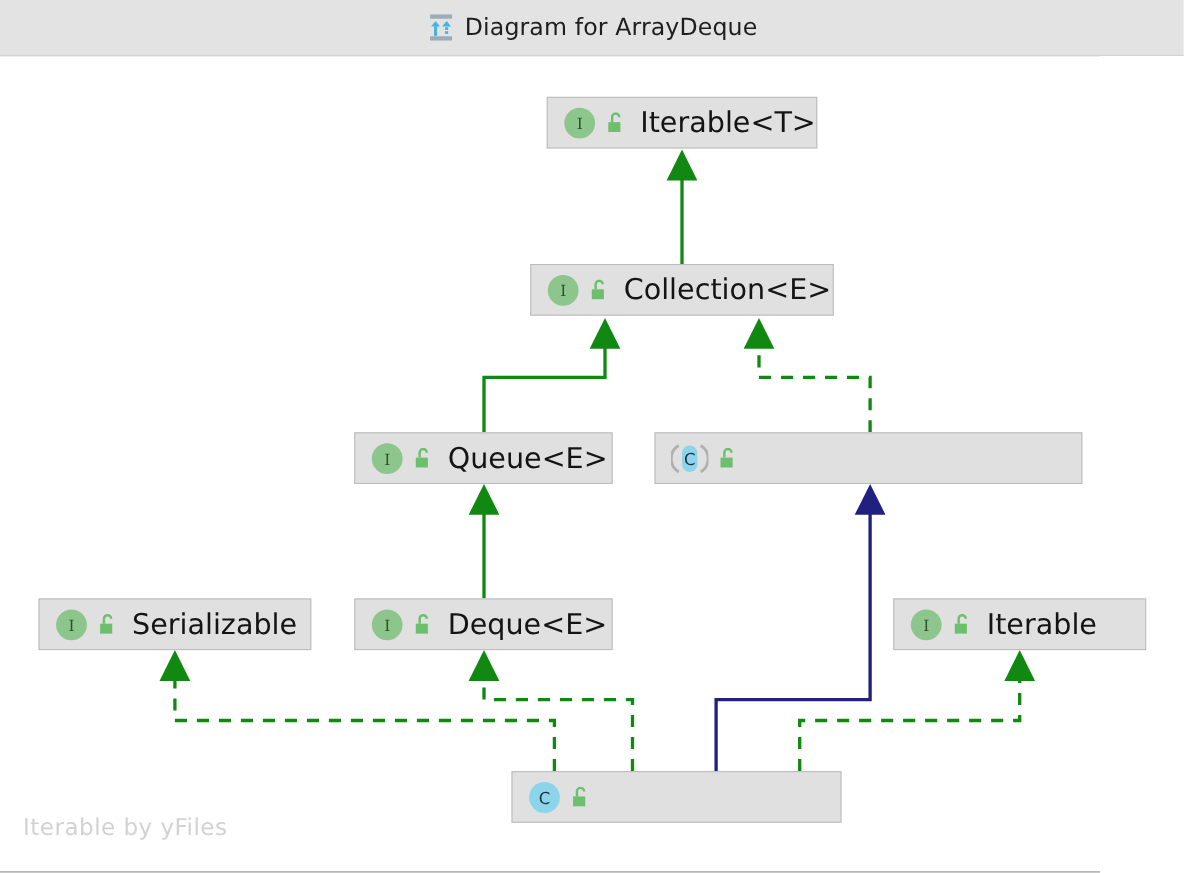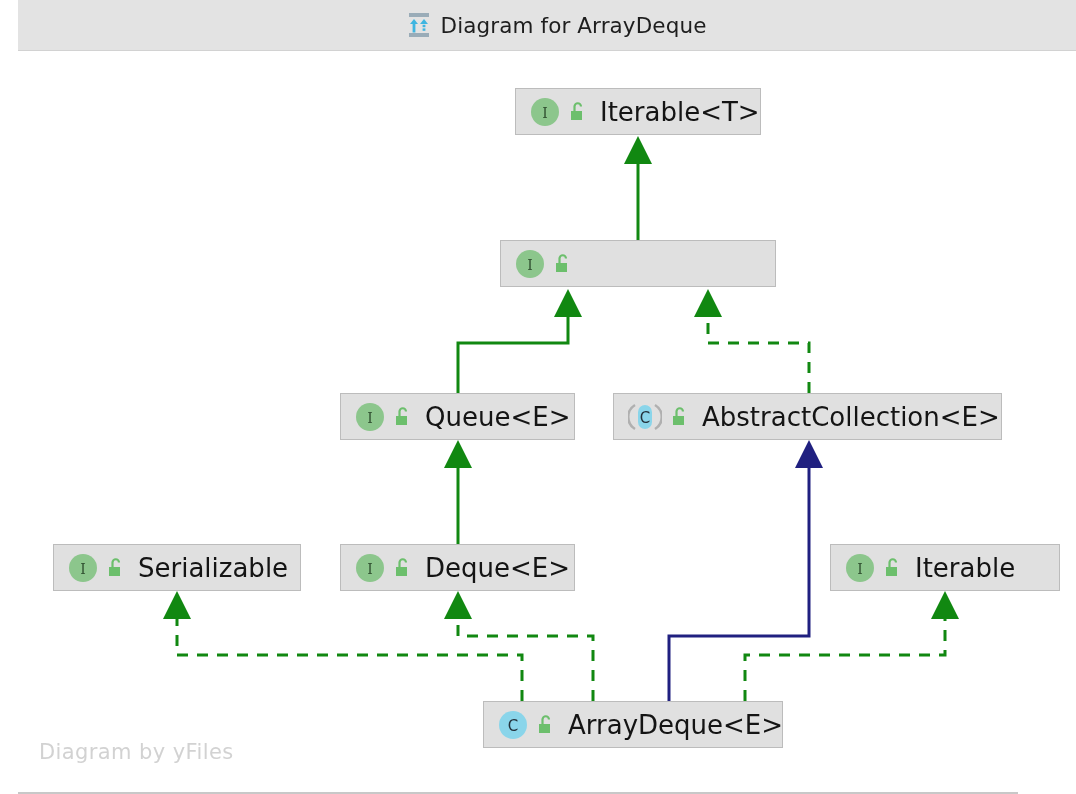--- a/index.html
+++ b/index.html
@@ -11,21 +11,21 @@
     width: 1076px;
     height: 794px;
     font-family: "DejaVu Sans", "Liberation Sans", sans-serif;
     overflow: hidden;
     position: relative;
   }
 
   
   #window {
     position: absolute;
-    left: 18px; top: 0;
+    left: 0; top: 0;
     width: 1000px;
     height: 794px;
     background: #0f172a;
     box-sizing: border-box;
     border-bottom: 2px solid #c8c8c8;
   }
   #titlebar {
     position: absolute;
     left: 0; top: 0;
     width: 1076px;
@@ -196,20 +196,21 @@
 
     <div class="node" style="left:482px; top:189px; width:276px;">
       <svg class="badge" width="30" height="30" viewBox="0 0 30 30">
         <circle cx="15" cy="15" r="14" fill="#8cc68c"></circle>
         <text x="15" y="20.5" text-anchor="middle" font-family="'DejaVu Serif', serif" font-size="14" fill="#2f4f2f">I</text>
       </svg>
       <svg class="lock" width="18" height="20" viewBox="0 0 18 20">
         <path d="M5.5 9 L5.5 4.5 A3.2 3.2 0 0 1 12 4.5" stroke="#6cbf6c" stroke-width="2.2" fill="none"></path>
         <rect x="2" y="9" width="11" height="9" fill="#6cbf6c"></rect>
       </svg>
+      <span class="node-label">Collection&lt;E&gt;</span>
     </div>
 
     <div class="node" style="left:322px; top:342px; width:235px;">
       <svg class="badge" width="30" height="30" viewBox="0 0 30 30">
         <circle cx="15" cy="15" r="14" fill="#8cc68c"></circle>
         <text x="15" y="20.5" text-anchor="middle" font-family="'DejaVu Serif', serif" font-size="14" fill="#2f4f2f">I</text>
       </svg>
       <svg class="lock" width="18" height="20" viewBox="0 0 18 20">
         <path d="M5.5 9 L5.5 4.5 A3.2 3.2 0 0 1 12 4.5" stroke="#6cbf6c" stroke-width="2.2" fill="none"></path>
         <rect x="2" y="9" width="11" height="9" fill="#6cbf6c"></rect>
@@ -221,21 +222,20 @@
       <svg class="badge" width="34" height="30" viewBox="0 0 34 30">
         <path d="M7 3 A14 14 0 0 0 7 27" stroke="#b0b0b0" stroke-width="2.6" fill="none"></path>
         <path d="M27 3 A14 14 0 0 1 27 27" stroke="#b0b0b0" stroke-width="2.6" fill="none"></path>
         <rect x="10" y="3" width="14" height="24" rx="7" fill="#8ad5ea"></rect>
         <text x="17" y="20.5" text-anchor="middle" font-family="'DejaVu Sans', sans-serif" font-size="15" fill="#23323c">C</text>
       </svg>
       <svg class="lock" width="18" height="20" viewBox="0 0 18 20">
         <path d="M5.5 9 L5.5 4.5 A3.2 3.2 0 0 1 12 4.5" stroke="#6cbf6c" stroke-width="2.2" fill="none"></path>
         <rect x="2" y="9" width="11" height="9" fill="#6cbf6c"></rect>
       </svg>
-      <span class="node-label">AbstractCollection&lt;E&gt;</span>
     </div>
 
     <div class="node" style="left:35px; top:493px; width:248px;">
       <svg class="badge" width="30" height="30" viewBox="0 0 30 30">
         <circle cx="15" cy="15" r="14" fill="#8cc68c"></circle>
         <text x="15" y="20.5" text-anchor="middle" font-family="'DejaVu Serif', serif" font-size="14" fill="#2f4f2f">I</text>
       </svg>
       <svg class="lock" width="18" height="20" viewBox="0 0 18 20">
         <path d="M5.5 9 L5.5 4.5 A3.2 3.2 0 0 1 12 4.5" stroke="#6cbf6c" stroke-width="2.2" fill="none"></path>
         <rect x="2" y="9" width="11" height="9" fill="#6cbf6c"></rect>
@@ -269,19 +269,18 @@
 
     <div class="node" style="left:465px; top:650px; width:300px;">
       <svg class="badge" width="30" height="30" viewBox="0 0 30 30">
         <circle cx="15" cy="15" r="14" fill="#8ad5ea"></circle>
         <text x="15" y="20.5" text-anchor="middle" font-family="'DejaVu Sans', sans-serif" font-size="15" fill="#23323c">C</text>
       </svg>
       <svg class="lock" width="18" height="20" viewBox="0 0 18 20">
         <path d="M5.5 9 L5.5 4.5 A3.2 3.2 0 0 1 12 4.5" stroke="#6cbf6c" stroke-width="2.2" fill="none"></path>
         <rect x="2" y="9" width="11" height="9" fill="#6cbf6c"></rect>
       </svg>
-      <span class="node-label">ArrayDeque&lt;E&gt;</span>
-    </div>
-
-    <div id="watermark">Diagram by yFiles</div>
+    </div>
+
+    <div id="watermark">Iterable by yFiles</div>
 
   </div>
 </div>
 
 </body></html>

